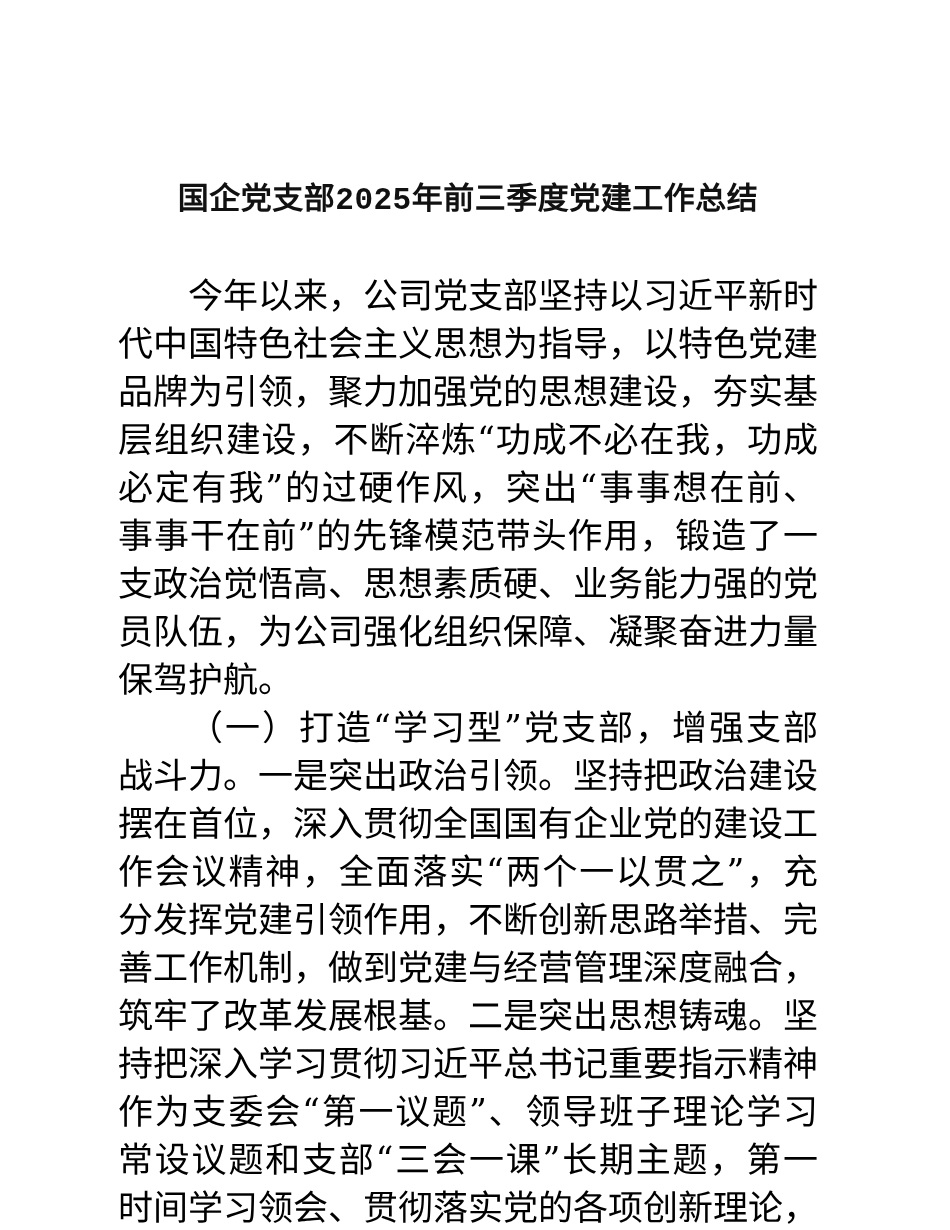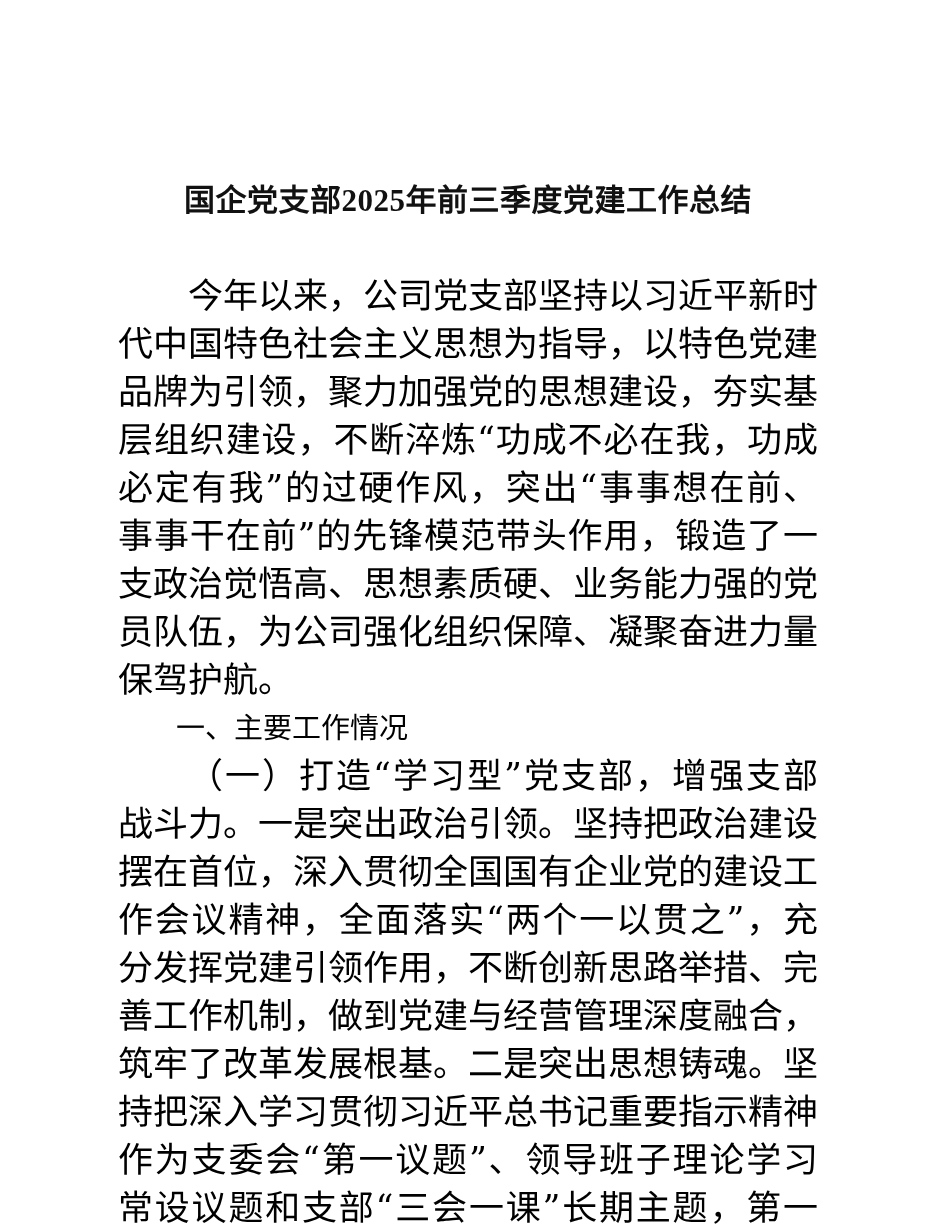--- a/index.html
+++ b/index.html
@@ -25,21 +25,21 @@
     left: 118px;
     top: 0;
     width: 700px;
   }
   .doc-title {
     position: absolute;
     left: 0;
     top: 160px;
     width: 700px;
     text-align: center;
-    font-family: Liberation Serif, serif;
+    font-family: Liberation Mono, monospace;
     font-weight: bold;
     font-size: 31px;
     line-height: 40px;
     letter-spacing: 0.5px;
     color: #111111;
     white-space: nowrap;
   }
   .content {
     position: absolute;
     left: 0;
@@ -71,19 +71,18 @@
 
 <div class="page">
   <div class="doc-body">
 
     <h1 class="doc-title">国企党支部2025年前三季度党建工作总结</h1>
 
     <div class="content">
 
       <p class="para">今年以来，公司党支部坚持以习近平新时代中国特色社会主义思想为指导，以特色党建品牌为引领，聚力加强党的思想建设，夯实基层组织建设，不断淬炼“功成不必在我，功成必定有我”的过硬作风，突出“事事想在前、事事干在前”的先锋模范带头作用，锻造了一支政治觉悟高、思想素质硬、业务能力强的党员队伍，为公司强化组织保障、凝聚奋进力量保驾护航。</p>
 
-      <p class="heading">一、主要工作情况</p>
 
       <p class="para">（一）打造“学习型”党支部，增强支部战斗力。一是突出政治引领。坚持把政治建设摆在首位，深入贯彻全国国有企业党的建设工作会议精神，全面落实“两个一以贯之”，充分发挥党建引领作用，不断创新思路举措、完善工作机制，做到党建与经营管理深度融合，筑牢了改革发展根基。二是突出思想铸魂。坚持把深入学习贯彻习近平总书记重要指示精神作为支委会“第一议题”、领导班子理论学习常设议题和支部“三会一课”长期主题，第一时间学习领会、贯彻落实党的各项创新理论，不折不扣贯彻落实党中央决策部署，教育引导支部党员始终做到旗帜鲜明讲政治。建立知识经验分享学习制度，定期编制《公司党支部集中学习汇编》，聚焦“理论＋实</p>
 
     </div>
   </div>
 </div>
 
 </body></html>

